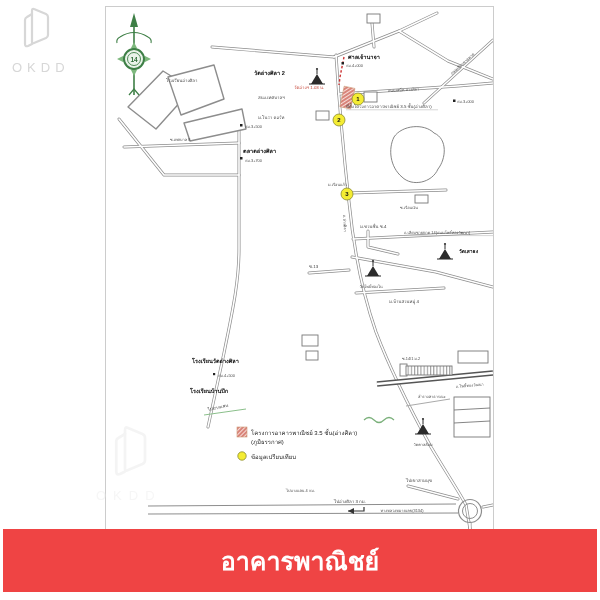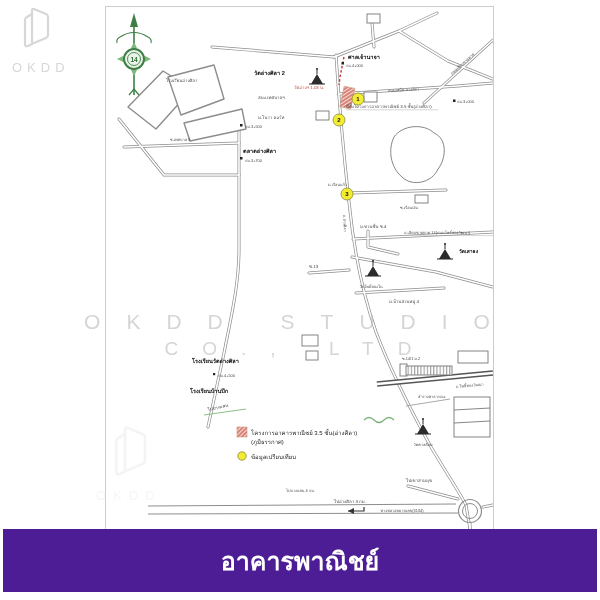--- a/index.html
+++ b/index.html
@@ -30,21 +30,21 @@
     color:rgba(185,185,185,0.6);pointer-events:none;}
   .wm-center .wm1{font-size:21px;letter-spacing:26px;line-height:28px;}
   .wm-center .wm2{font-size:19px;letter-spacing:24px;line-height:26px;}
 
   
   .wm-logo2{position:absolute;left:96px;top:424px;width:90px;z-index:6;opacity:.55;pointer-events:none;}
   .wm-logo2 svg{display:block;margin-left:12px;}
   .wm-logo2 .brand-text{color:#efefef;font-size:13px;letter-spacing:7px;margin-top:4px;}
 
   
-  .footer{position:absolute;left:3px;top:529px;width:594px;height:63px;background:#4c1d95;
+  .footer{position:absolute;left:3px;top:529px;width:594px;height:63px;background:#ef4444;
     z-index:10;display:flex;flex-direction:column;align-items:center;justify-content:center;}
   .footer .title{color:#fff;font-size:25px;font-weight:bold;line-height:28px;}
   .footer .subtitle{color:#fff;font-size:14px;font-weight:bold;line-height:18px;}
 </style>
 </head>
 <body>
 
 <div class="page">
 
   <div class="brand">
@@ -299,24 +299,20 @@
       <g>
         <rect x="131" y="420" width="10" height="10" fill="url(#hatch)" stroke="#c97" stroke-width="0.6"></rect>
         <text x="145" y="428" class="lbl-leg">โครงการอาคารพาณิชย์ 3.5 ชั้น(อ่างศิลา)</text>
         <text x="145" y="437" class="lbl-leg">(ภูมิธรรกาศ)</text>
         <circle cx="136" cy="449" r="4.2" stroke="#8a8a30" stroke-width="0.8" fill="#f4ec33"></circle>
         <text x="145" y="452" class="lbl-leg">ข้อมูลเปรียบเทียบ</text>
       </g>
     </svg>
   </div>
 
-  <div class="wm-center">
-    <div class="wm1">OKDD STUDIO</div>
-    <div class="wm2">CO., LTD</div>
-  </div>
 
   <div class="wm-logo2">
     <svg width="44" height="60" viewBox="0 0 28 48">
       <g fill="none" stroke="#ececec" stroke-width="2.2" stroke-linejoin="round" stroke-linecap="round">
         <path d="M12 3 L24 8 Q26 9 26 11 L26 29 Q26 31 24 32 L12 37 Q10 38 10 36 L10 5 Q10 2 12 3 Z"></path>
         <path d="M10 8 L5 11 Q3 12 3 14 L3 38 Q3 41 6 40 L10 38"></path>
       </g>
     </svg>
     <div class="brand-text">OKDD</div>
   </div>

